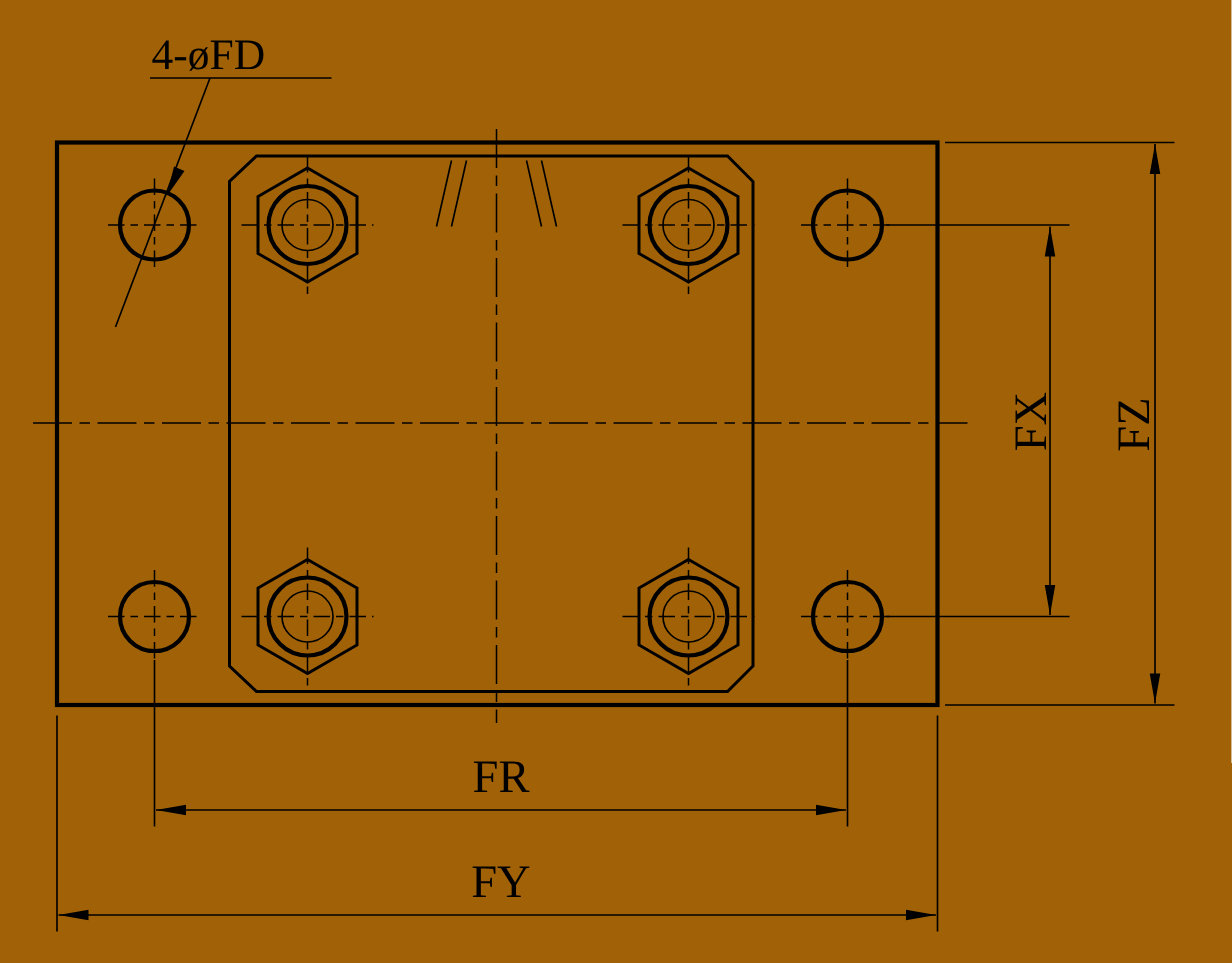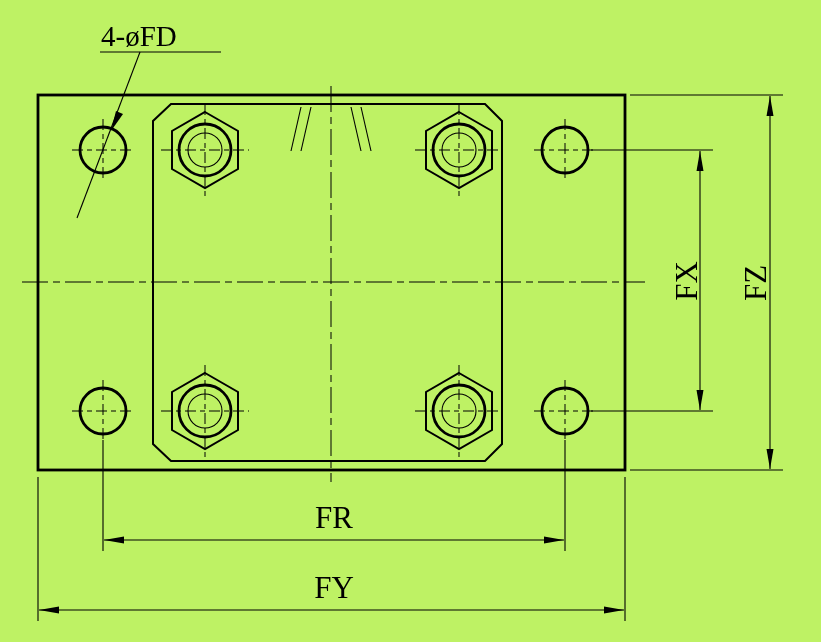--- a/index.html
+++ b/index.html
@@ -4,21 +4,21 @@
 <style>
   html, body {
     margin: 0;
     padding: 0;
     background: #ffffff;
   }
   .stage {
     position: relative;
     width: 821px;
     height: 642px;
-    background: #bef264;
+    background: #a16207;
     overflow: hidden;
   }
   svg { display: block; }
   .ln   { stroke: #000; fill: none; stroke-linecap: butt; }
   .thick{ stroke-width: 2.8; }
   .med  { stroke-width: 2; }
   .thin { stroke-width: 1.1; }
   .cl   { stroke-width: 1; stroke-dasharray: 26 5 7 5; }   
   .cm   { stroke-width: 1; stroke-dasharray: 11 4 5 4; }   
   .arrow{ fill: #000; stroke: none; }

